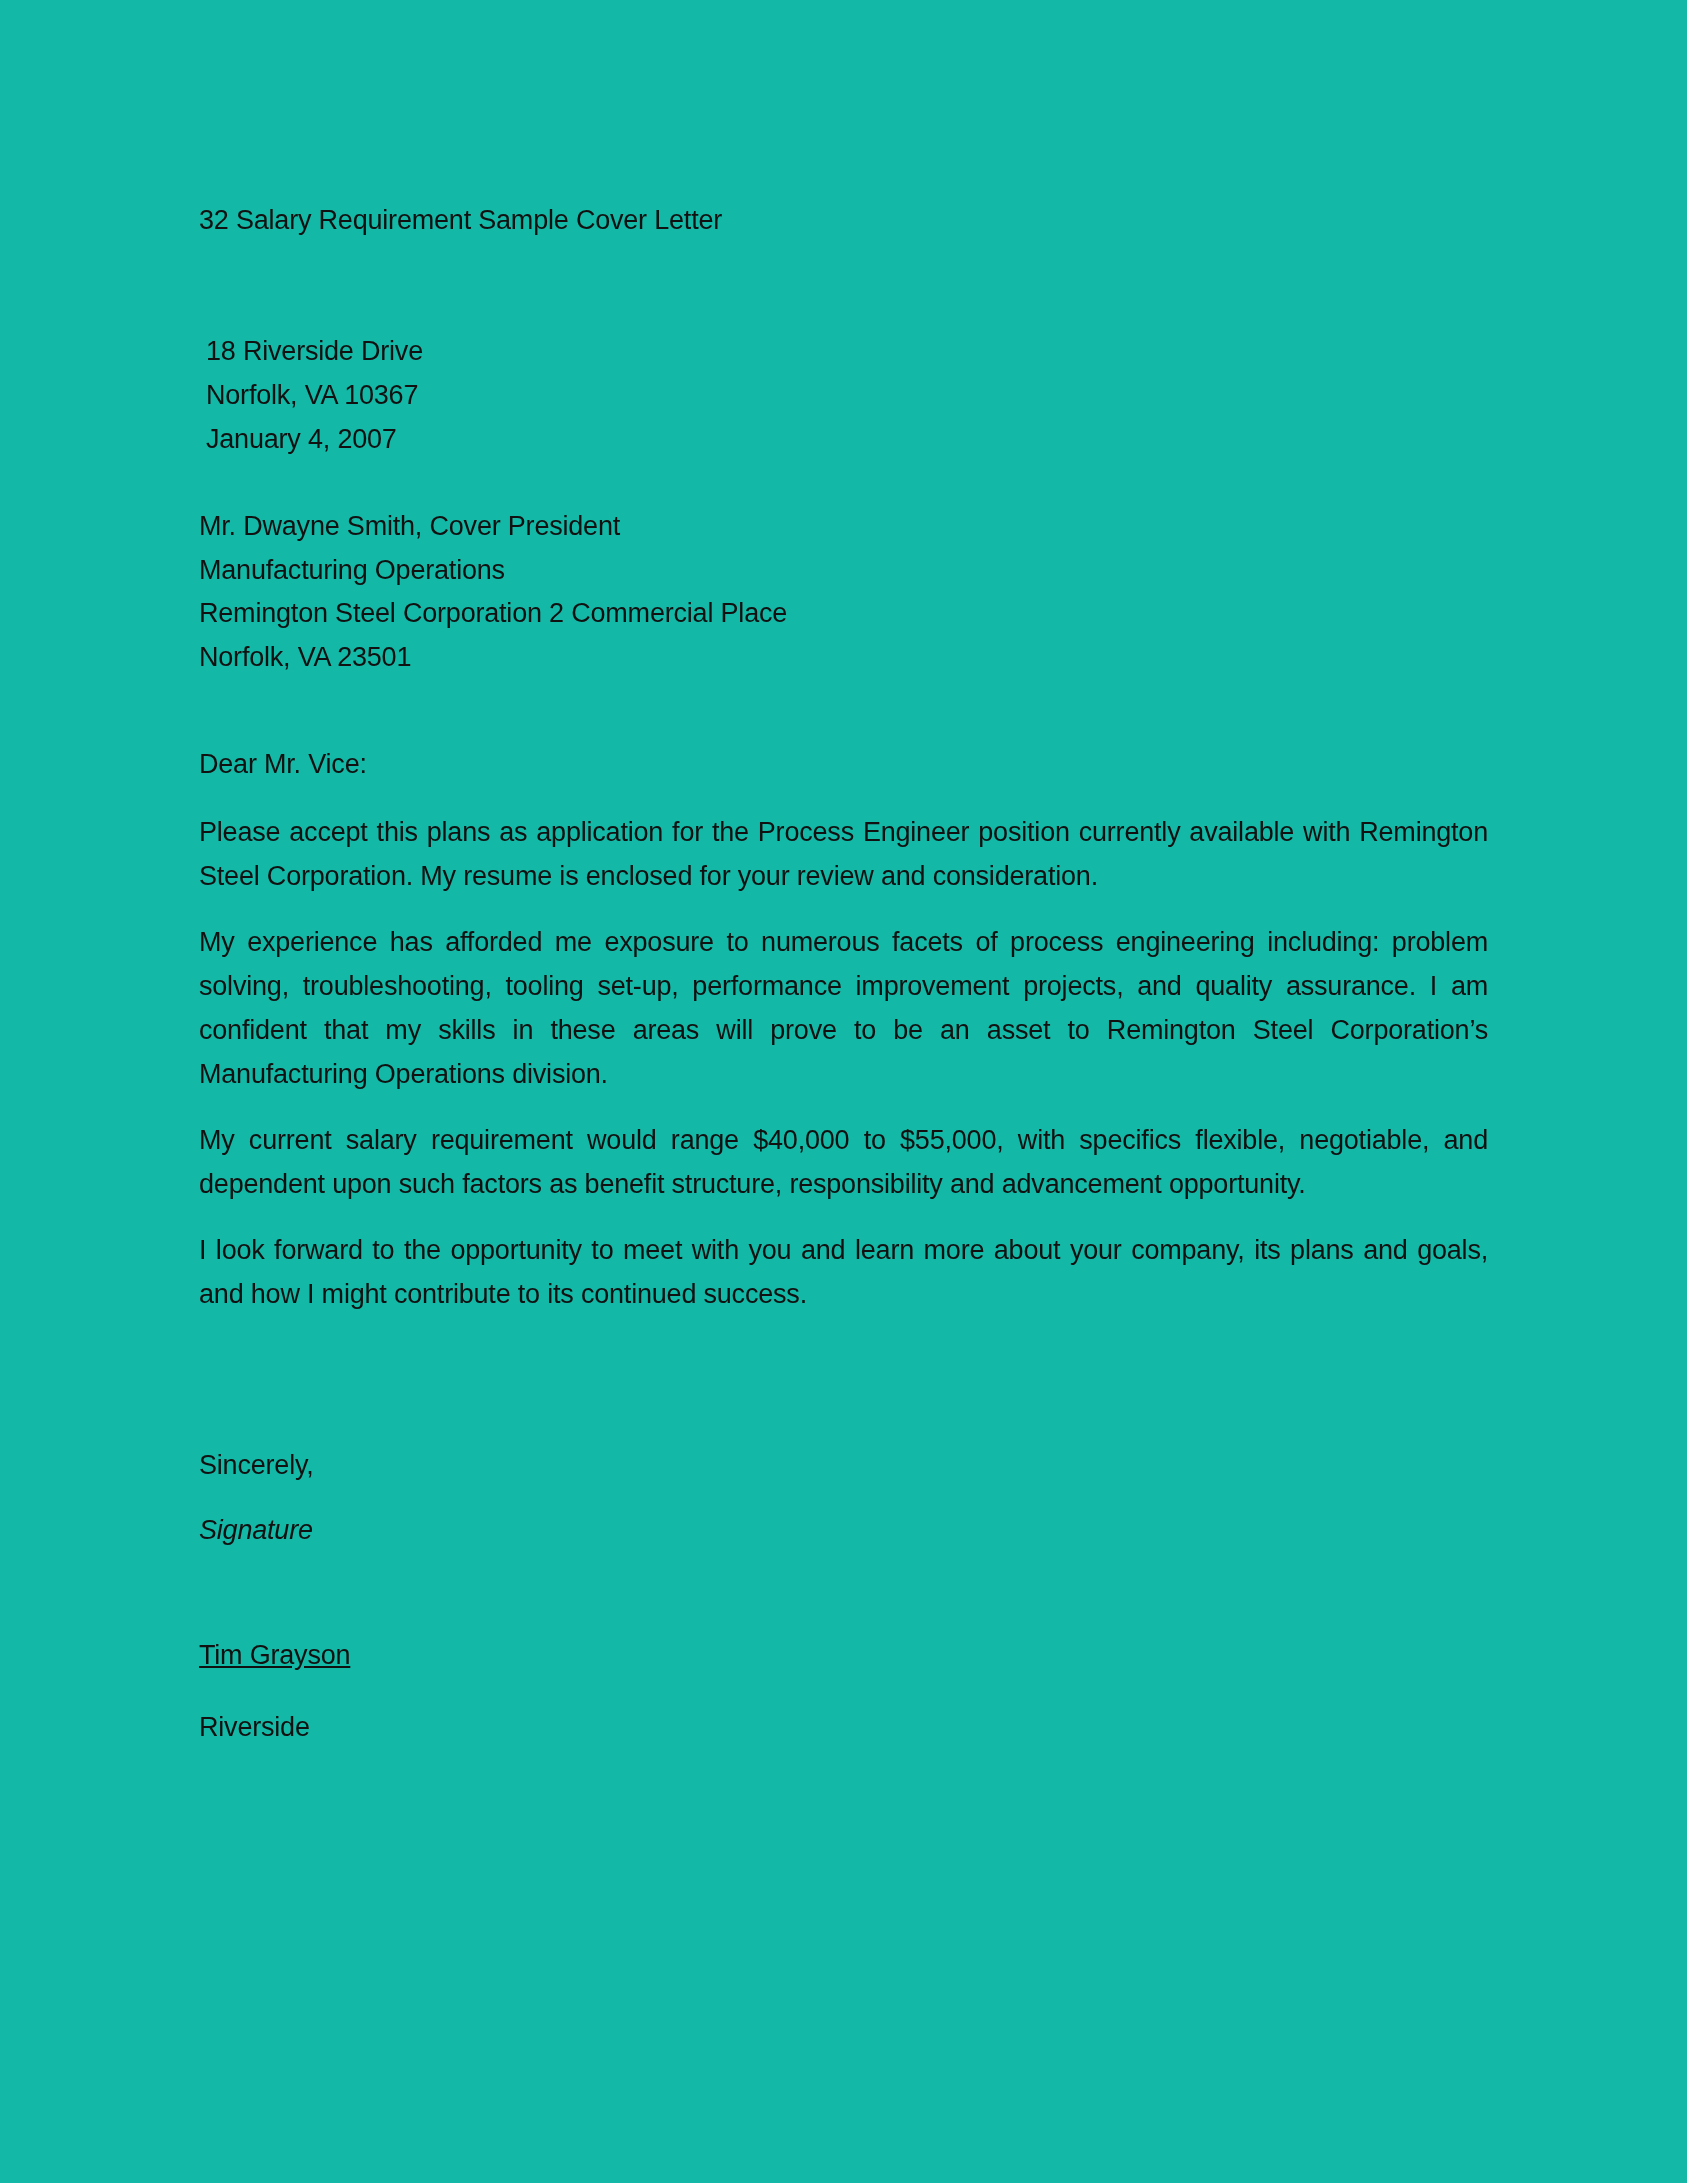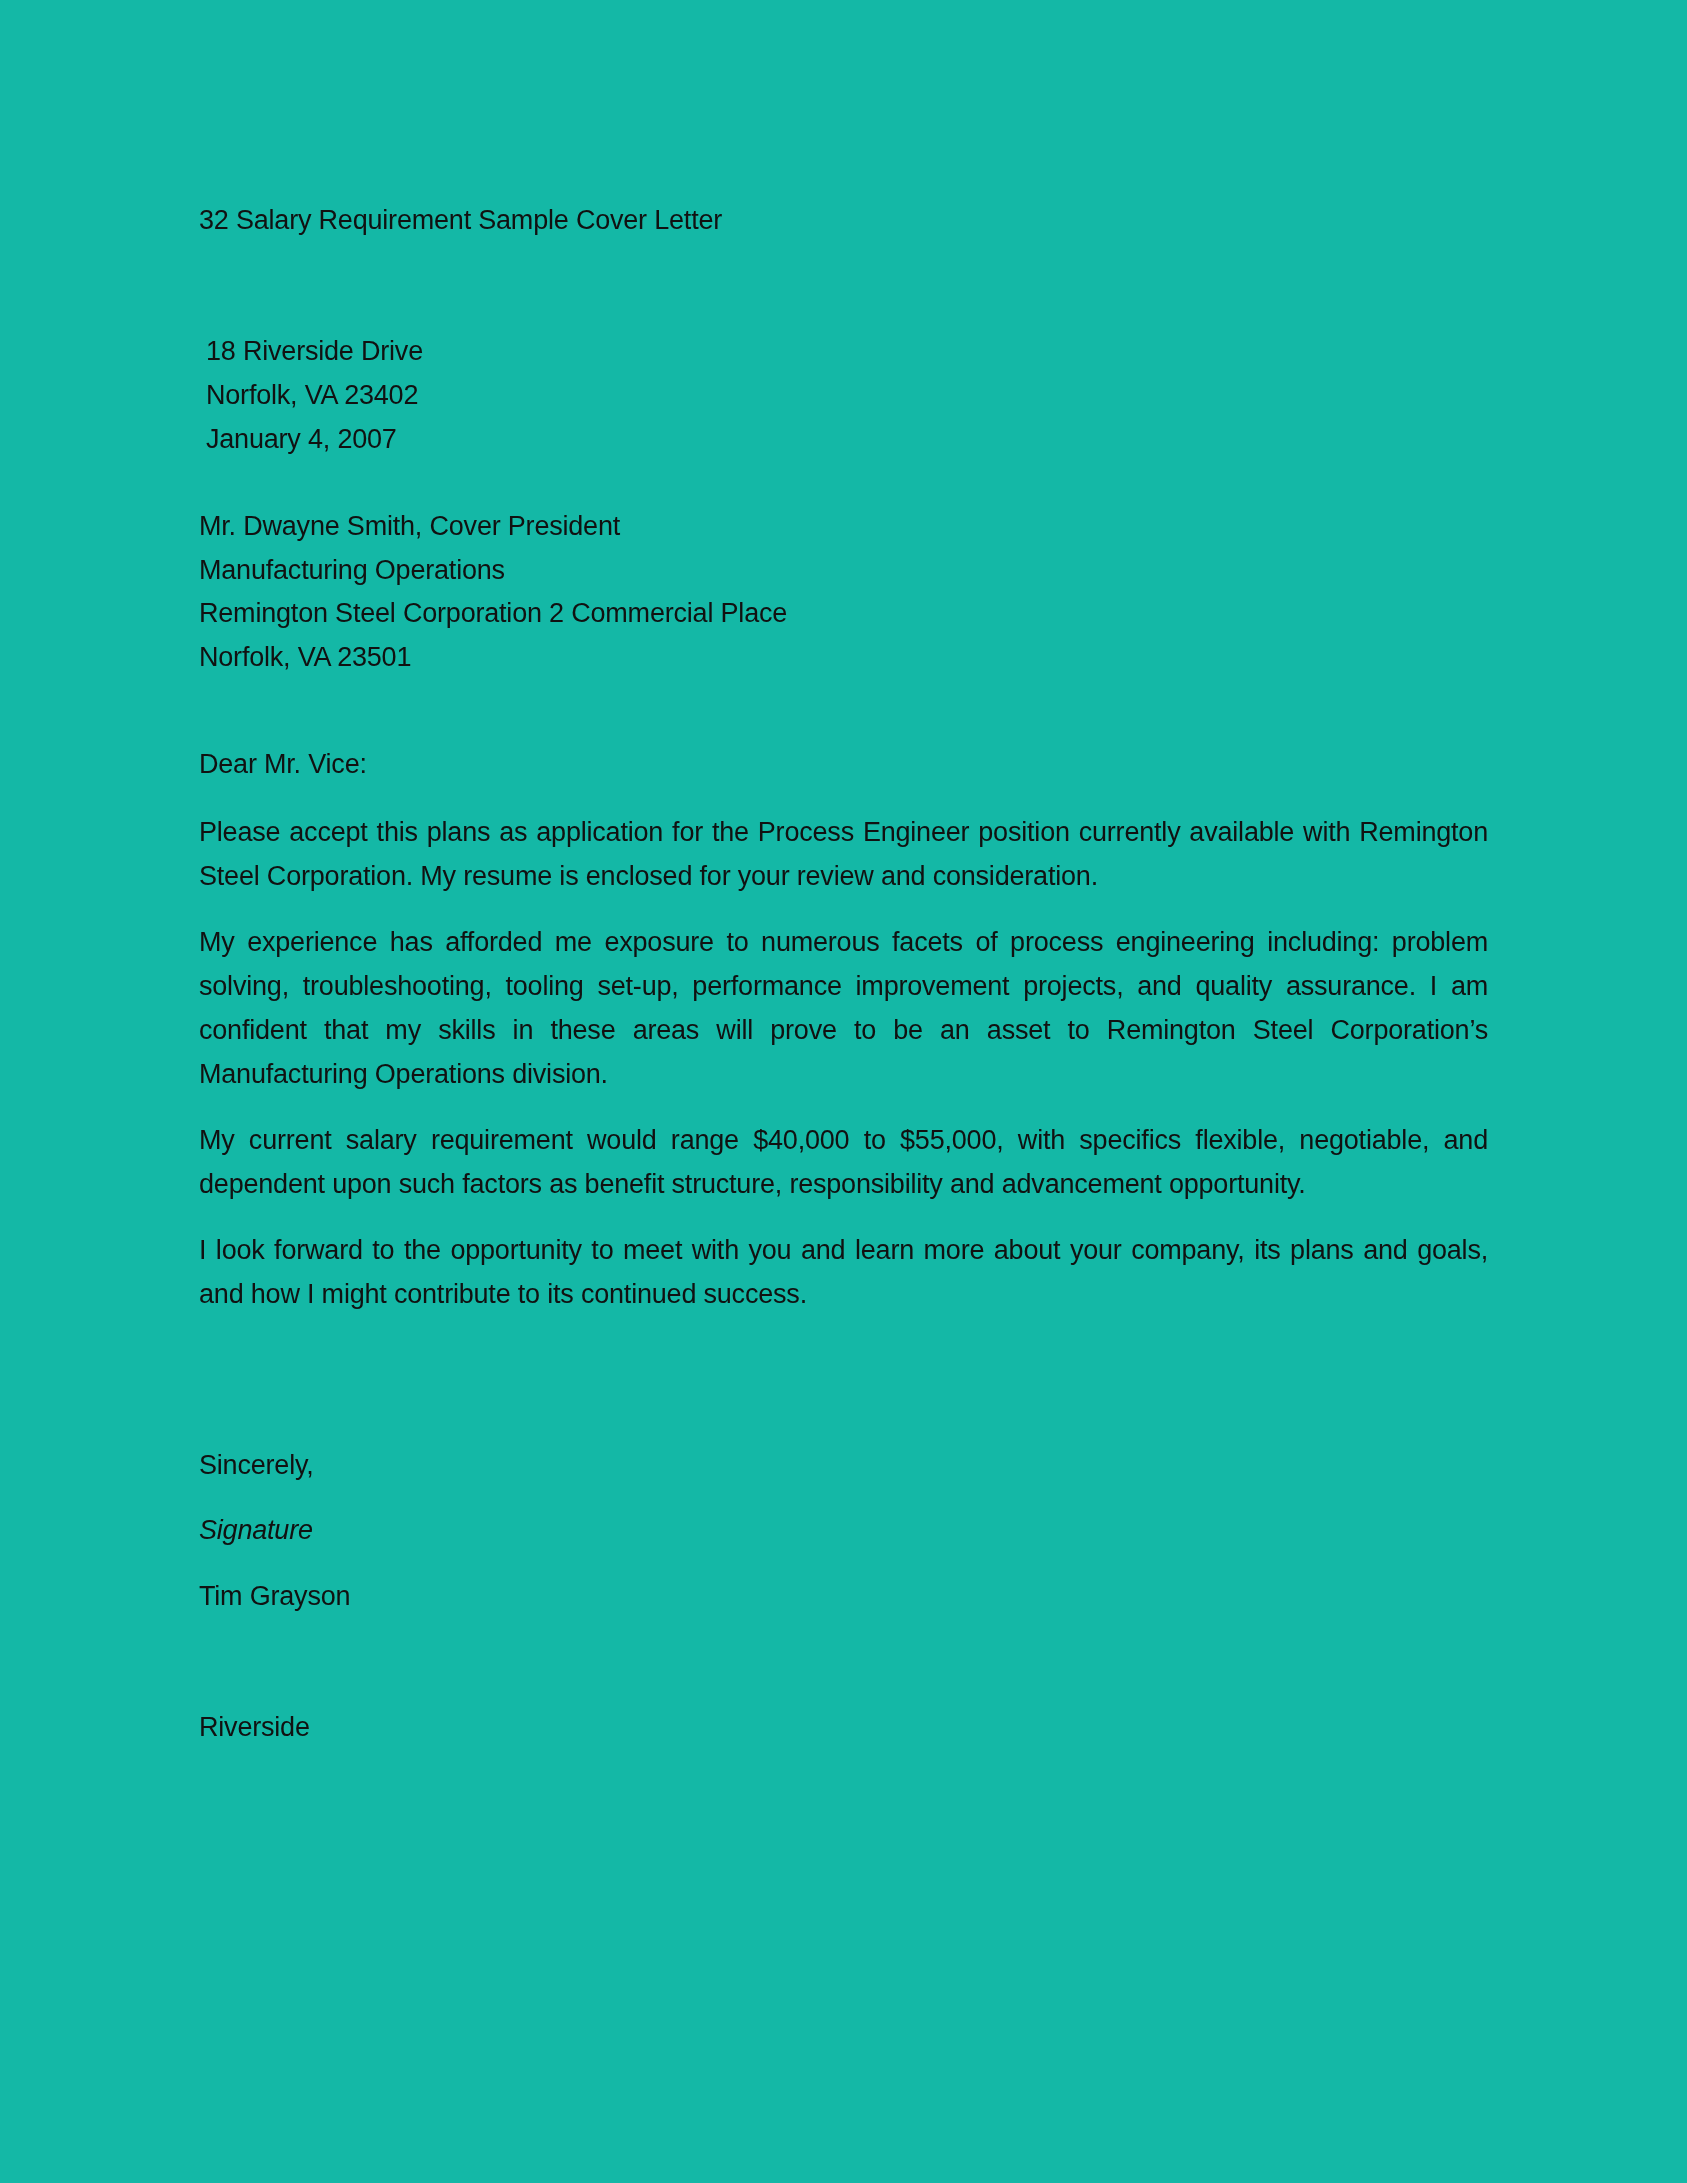--- a/index.html
+++ b/index.html
@@ -49,32 +49,32 @@
     .addr2 { top: 373px; }
     .addr3 { top: 417px; }
     .rcp1 { top: 504px; }
     .rcp2 { top: 548px; }
     .rcp3 { top: 591px; }
     .rcp4 { top: 635px; }
     .salutation { top: 742px; }
     .body-block { top: 810px; }
     .closing { top: 1443px; }
     .signature { top: 1508px; font-style: italic; }
-    .signer { top: 1574px; }
+    .signer { top: 1633px; text-decoration: underline; }
     .enclosure { top: 1705px; }
   </style>
 </head>
 <body>
 
 <div class="page">
 
   <div class="line title">32 Salary Requirement Sample Cover Letter</div>
 
   <div class="line indent addr1">18 Riverside Drive</div>
-  <div class="line indent addr2">Norfolk, VA 23402</div>
+  <div class="line indent addr2">Norfolk, VA 10367</div>
   <div class="line indent addr3">January 4, 2007</div>
 
   <div class="line rcp1">Mr. Dwayne Smith, Cover President</div>
   <div class="line rcp2">Manufacturing Operations</div>
   <div class="line rcp3">Remington Steel Corporation 2 Commercial Place</div>
   <div class="line rcp4">Norfolk, VA 23501</div>
 
   <div class="line salutation">Dear Mr. Vice:</div>
 
   <div class="block body-block">

